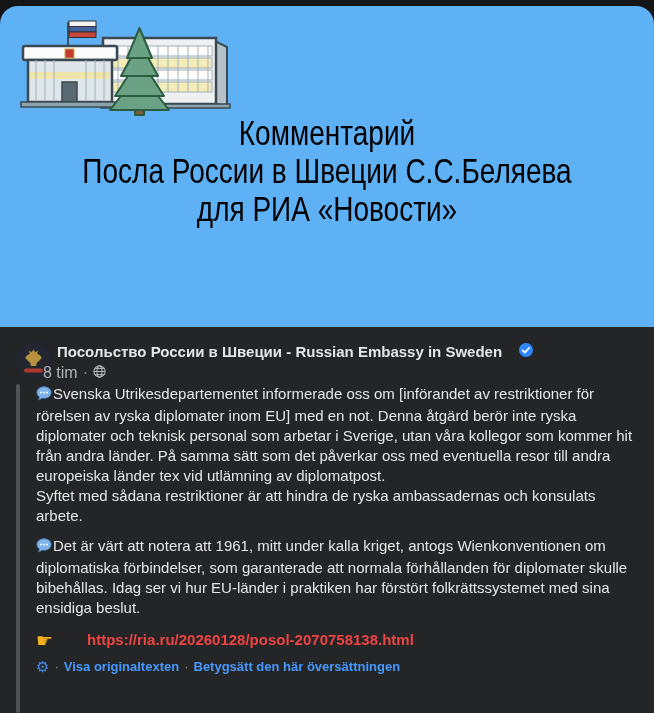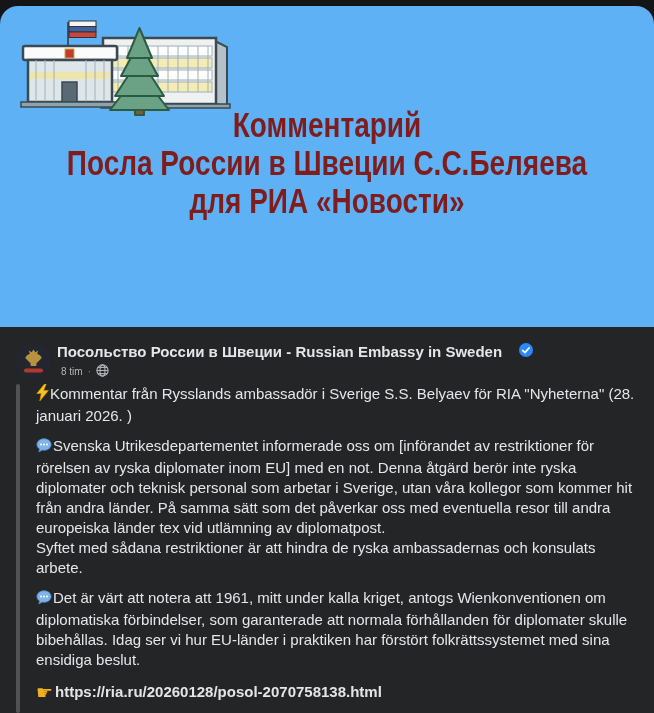--- a/index.html
+++ b/index.html
@@ -4,48 +4,48 @@
 <style>
   * { margin:0; padding:0; box-sizing:border-box; }
   html,body { width:654px; height:713px; background:#141516; overflow:hidden; }
   body { font-family:"Liberation Sans","DejaVu Sans",sans-serif; }
   .screen { position:relative; width:654px; height:713px; background:#141516; }
 
   
   .banner { position:absolute; top:6px; left:0; width:654px; height:321px;
             background:#5fb1f6; border-radius:18px 18px 0 0; overflow:hidden; }
   .banner .illustration { position:absolute; left:18px; top:10px; }
-  .banner-title { position:absolute; top:100px; left:0; width:100%; text-align:center;
-                  color:#7f1d1d; font-weight:bold; }
+  .banner-title { position:absolute; top:108px; left:0; width:100%; text-align:center;
+                  color:#000000; font-weight:normal; }
   .banner-title .line { font-size:35px; line-height:38px; transform:scaleX(0.8);
                         transform-origin:50% 50%; white-space:nowrap; }
 
   
   .post { position:absolute; top:327px; left:0; width:654px; height:386px; background:#242526; }
   .avatar { position:absolute; left:15px; top:15px; width:37px; height:37px; border-radius:50%;
             overflow:hidden; background:#20242c; }
   .author-row { position:absolute; left:57px; top:15px; font-size:15px; font-weight:700;
                 color:#e4e6eb; display:flex; align-items:center; gap:17px; white-space:nowrap; }
   .badge { display:inline-block; margin-top:1px; }
-  .meta-row { position:absolute; left:61px; top:37px; font-size:10px; color:#b0b3b8;
+  .meta-row { position:absolute; left:43px; top:37px; font-size:16px; color:#b0b3b8;
               display:flex; align-items:center; gap:5px; }
   .thread-bar { position:absolute; left:16px; top:57px; width:4px; height:329px;
                 background:#505254; border-radius:2px; }
 
   .content { position:absolute; left:36px; top:57px; width:601px; font-size:15px;
              line-height:20px; color:#e4e6eb; }
   .para { margin-bottom:10px; }
   .para-text { white-space:pre-wrap; }
   .inline-icon { display:inline-block; vertical-align:-2px; margin-right:1px; }
 
   .link-row { margin-top:12px; margin-bottom:7px; font-size:15px; font-weight:700;
               color:#4599ff; display:flex; align-items:center; }
   .hand-icon { font-family:"DejaVu Sans",sans-serif; color:#f2b11d; font-size:19px;
                line-height:18px; margin-right:2px; }
-  .post-link { color:#e5e5e5; text-decoration:none; cursor:pointer; }
+  .post-link { color:#ef4444; text-decoration:none; cursor:pointer;margin-left:32px; }
 
   .translate-row { font-size:13px; font-weight:700; color:#4599ff;
                    display:flex; align-items:center; gap:5px; }
   .gear-icon { font-family:"DejaVu Sans",sans-serif; color:#3f8cf5; font-size:15px;
                line-height:14px; cursor:pointer; }
   .dot-sep { color:#8a8d91; font-weight:400; }
   .translate-link { cursor:pointer; }
 </style>
 </head>
 <body>
@@ -148,27 +148,20 @@
             <line x1="1.7" y1="9.6" x2="11.3" y2="9.6"></line>
           </g>
         </svg>
       </span>
     </div>
 
     <div class="thread-bar"></div>
 
     <div class="content">
 
-      <div class="para">
-        <span class="inline-icon">
-          <svg width="13" height="17" viewBox="0 0 13 17">
-            <polygon points="8.5,0 0.8,9.5 5.2,9.5 3.8,17 12.4,6.6 7.6,6.6 10.2,0" fill="#f7c31e" stroke="#dd9a07" stroke-width="0.6"></polygon>
-          </svg>
-        </span><span class="para-text">Kommentar från Rysslands ambassadör i Sverige S.S. Belyaev för RIA "Nyheterna" (28. januari 2026. )</span>
-      </div>
 
       <div class="para">
         <span class="inline-icon">
           <svg width="16" height="15" viewBox="0 0 16 15">
             <path d="M8 0.8C4 0.8 0.9 3.3 0.9 6.5c0 1.8 1 3.4 2.6 4.4L2.8 14l3.4-1.9c.6.1 1.2.2 1.8.2 4 0 7.1-2.5 7.1-5.8S12 0.8 8 0.8z" fill="#7fb3e8" stroke="#4a86c8" stroke-width="0.8"></path>
             <circle cx="5" cy="6.5" r="1" fill="#fff"></circle>
             <circle cx="8" cy="6.5" r="1" fill="#fff"></circle>
             <circle cx="11" cy="6.5" r="1" fill="#fff"></circle>
           </svg>
         </span><span class="para-text">Svenska Utrikesdepartementet informerade oss om [införandet av restriktioner för rörelsen av ryska diplomater inom EU] med en not. Denna åtgärd berör inte ryska diplomater och teknisk personal som arbetar i Sverige, utan våra kollegor som kommer hit från andra länder. På samma sätt som det påverkar oss med eventuella resor till andra europeiska länder tex vid utlämning av diplomatpost.

